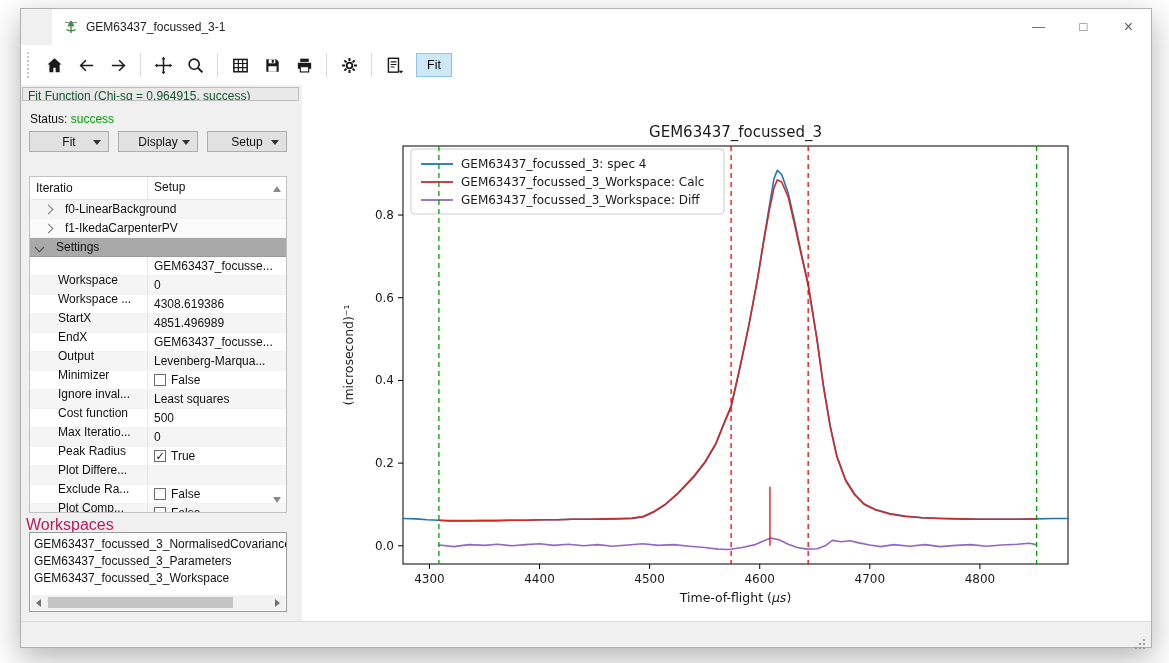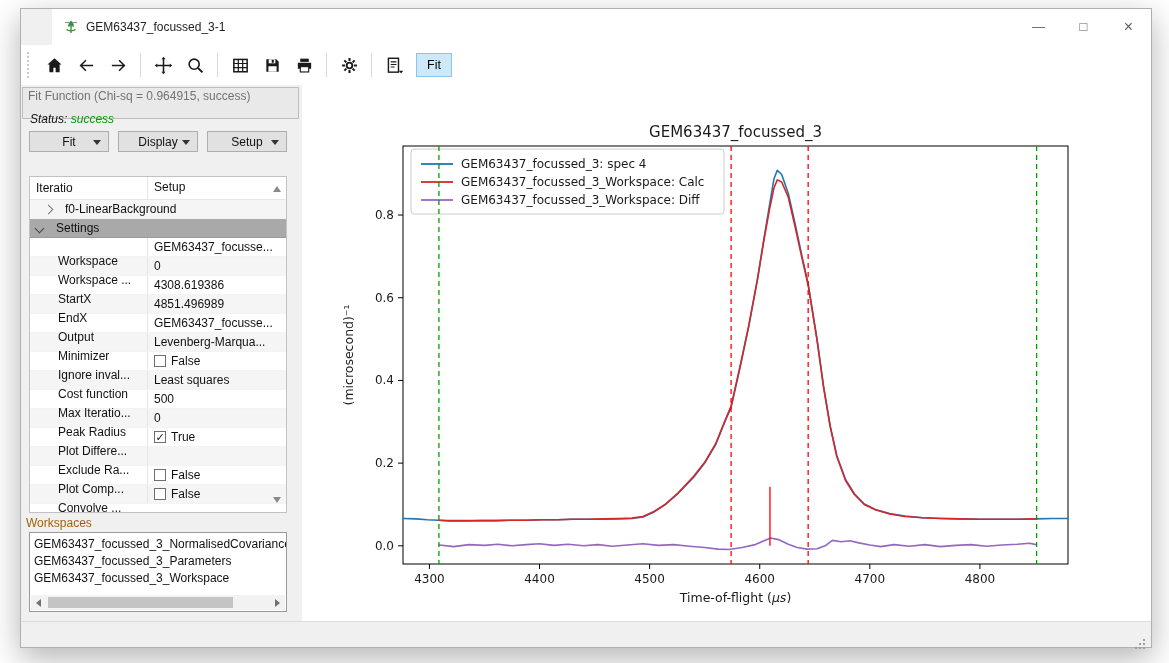--- a/index.html
+++ b/index.html
@@ -14,22 +14,22 @@
   .wc.close{font-size:16px;}
   
   .toolbar{position:absolute;left:0;top:36px;right:0;height:40px;background:#ffffff;border-bottom:1px solid #ececec;display:flex;align-items:center;padding-left:4px;}
   .tgrip{width:5px;height:26px;border-left:2px dotted #c9c9c9;margin:0 4px 0 2px;}
   .tbtn{width:30px;height:30px;border:none;background:transparent;display:flex;align-items:center;justify-content:center;padding:0;margin:0 1px;}
   .tsep{width:1px;height:24px;background:#d8d8d8;margin:0 6px;}
   .fit-toggle{height:24px;padding:0 10px;background:#cde8f8;border:1px solid #8fc4e9;font-size:12.5px;font-family:"Liberation Sans",sans-serif;margin-left:6px;color:#000;}
   
   .main{position:absolute;left:0;top:76px;right:0;bottom:25px;}
   .dock{position:absolute;left:0;top:0;width:281px;height:100%;background:#f0f0f0;}
-  .dock-title{position:absolute;left:1px;top:2px;width:277px;height:32px;background:#e9e9e9;border:1px solid #bdbdbd;box-sizing:border-box;font-size:12px;line-height:16px;padding-left:5px;color:#737373;white-space:nowrap;overflow:hidden;}
-  .status-line{position:absolute;left:9px;top:27px;font-size:12px;color:#111;font-style:italic;}
+  .dock-title{position:absolute;left:1px;top:2px;width:277px;height:14px;background:#e9e9e9;border:1px solid #bdbdbd;box-sizing:border-box;font-size:12px;line-height:16px;padding-left:5px;color:#14532d;white-space:nowrap;overflow:hidden;}
+  .status-line{position:absolute;left:9px;top:27px;font-size:12px;color:#111;}
   .status-ok{color:#00a000;}
   .btn-row{position:absolute;left:8px;top:46px;display:flex;gap:9px;}
   .dd{width:80px;height:21px;background:#e1e1e1;border:1px solid #adadad;box-sizing:border-box;font-size:12px;position:relative;display:flex;align-items:center;justify-content:center;font-family:"Liberation Sans",sans-serif;color:#111;}
   .dd .caret{position:absolute;right:7px;top:8px;width:0;height:0;border-left:4px solid transparent;border-right:4px solid transparent;border-top:5px solid #333;}
   
   .prop-table{position:absolute;left:8px;top:91px;width:258px;height:337px;background:#ffffff;border:1px solid #c2c2c2;box-sizing:border-box;overflow:hidden;font-size:12px;color:#111;}
   .pt-header{height:22px;display:flex;align-items:center;border-bottom:1px solid #e6e6e6;}
   .pt-header .c1{width:117px;padding-left:6px;box-sizing:border-box;}
   .pt-header .c2{flex:1;padding-left:6px;border-left:1px solid #e6e6e6;height:100%;line-height:21px;box-sizing:border-box;}
   .pt-row{height:19px;display:flex;align-items:center;border-bottom:1px solid #f3f3f3;box-sizing:border-box;}
@@ -41,21 +41,21 @@
   .pt-row .c1{width:117px;padding-left:28px;box-sizing:border-box;white-space:nowrap;overflow:hidden;margin-top:28px;}
   .pt-row .c2{flex:1;height:100%;border-left:1px solid #e6e6e6;padding-left:6px;box-sizing:border-box;display:flex;align-items:center;gap:5px;white-space:nowrap;overflow:hidden;}
   .chev{display:inline-block;width:6px;height:6px;border-right:1.4px solid #7a7a7a;border-bottom:1.4px solid #7a7a7a;margin:0 7px 0 0;}
   .chev.right{transform:rotate(-45deg);margin-left:15px;}
   .chev.down{transform:rotate(45deg);margin-left:6px;border-color:#444;}
   .cb{width:12px;height:12px;border:1px solid #6e6e6e;background:#fff;font-size:11px;line-height:11px;text-align:center;box-sizing:border-box;color:#111;flex:none;}
   .pt-scroll{position:absolute;top:1px;right:1px;bottom:1px;width:15px;}
   .tri-up{position:absolute;top:8px;left:3px;width:0;height:0;border-left:4.5px solid transparent;border-right:4.5px solid transparent;border-bottom:6px solid #8a8a8a;}
   .tri-down{position:absolute;bottom:8px;left:3px;width:0;height:0;border-left:4.5px solid transparent;border-right:4.5px solid transparent;border-top:6px solid #8a8a8a;}
   
-  .ws-label{position:absolute;left:5px;top:431px;font-size:12px;color:#a16207;text-align:right;}
+  .ws-label{position:absolute;left:5px;top:431px;font-size:16px;color:#be185d;text-align:right;}
   .ws-list{position:absolute;left:8px;top:447px;width:258px;height:80px;background:#fff;border:1px solid #999;box-sizing:border-box;overflow:hidden;font-size:12px;color:#111;}
   .ws-item{height:17px;line-height:17px;padding-left:4px;white-space:nowrap;}
   .ws-items{padding-top:3px;}
   .ws-scroll{position:absolute;left:1px;right:1px;bottom:1px;height:15px;background:#f2f2f2;}
   .ws-arrow{position:absolute;top:4px;width:0;height:0;}
   .ws-arrow.left{left:5px;border-top:4px solid transparent;border-bottom:4px solid transparent;border-right:5px solid #707070;}
   .ws-arrow.right{right:5px;border-top:4px solid transparent;border-bottom:4px solid transparent;border-left:5px solid #707070;}
   .ws-thumb{position:absolute;left:17px;top:2px;width:185px;height:11px;background:#c4c4c4;}
   
   .plot-panel{position:absolute;left:281px;right:0;top:0;bottom:0;background:#ffffff;}
@@ -181,20 +181,24 @@
         </div>
       <div class="prop-table">
         <div class="pt-header">
           <span class="c1">Iteratio</span>
           <span class="c2">Setup</span>
         </div>
         <div id="pt-body">
             <div class="pt-row group">
               <span class="chev right"></span>
               <span class="gname">f0-LinearBackground</span>
+            </div>
+            <div class="pt-row group alt">
+              <span class="chev right"></span>
+              <span class="gname">f1-IkedaCarpenterPV</span>
             </div>
             <div class="pt-row section">
               <span class="chev down"></span>
               <span class="gname">Settings</span>
             </div>
             <div class="pt-row prop">
               <span class="c1">Workspace</span>
               <span class="c2">
                 <span>GEM63437_focusse...</span>
               </span>

